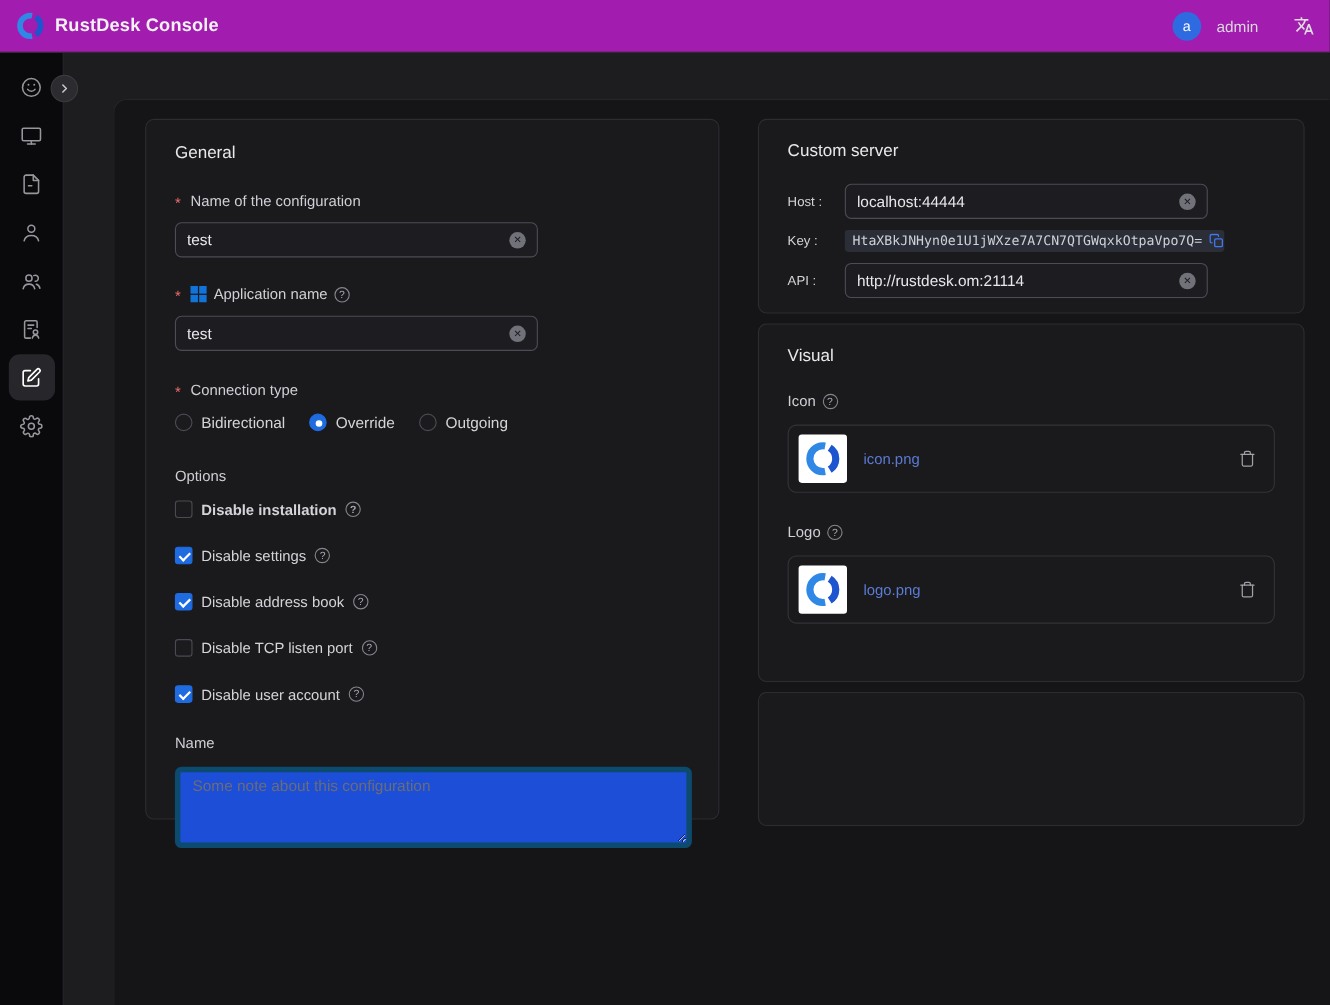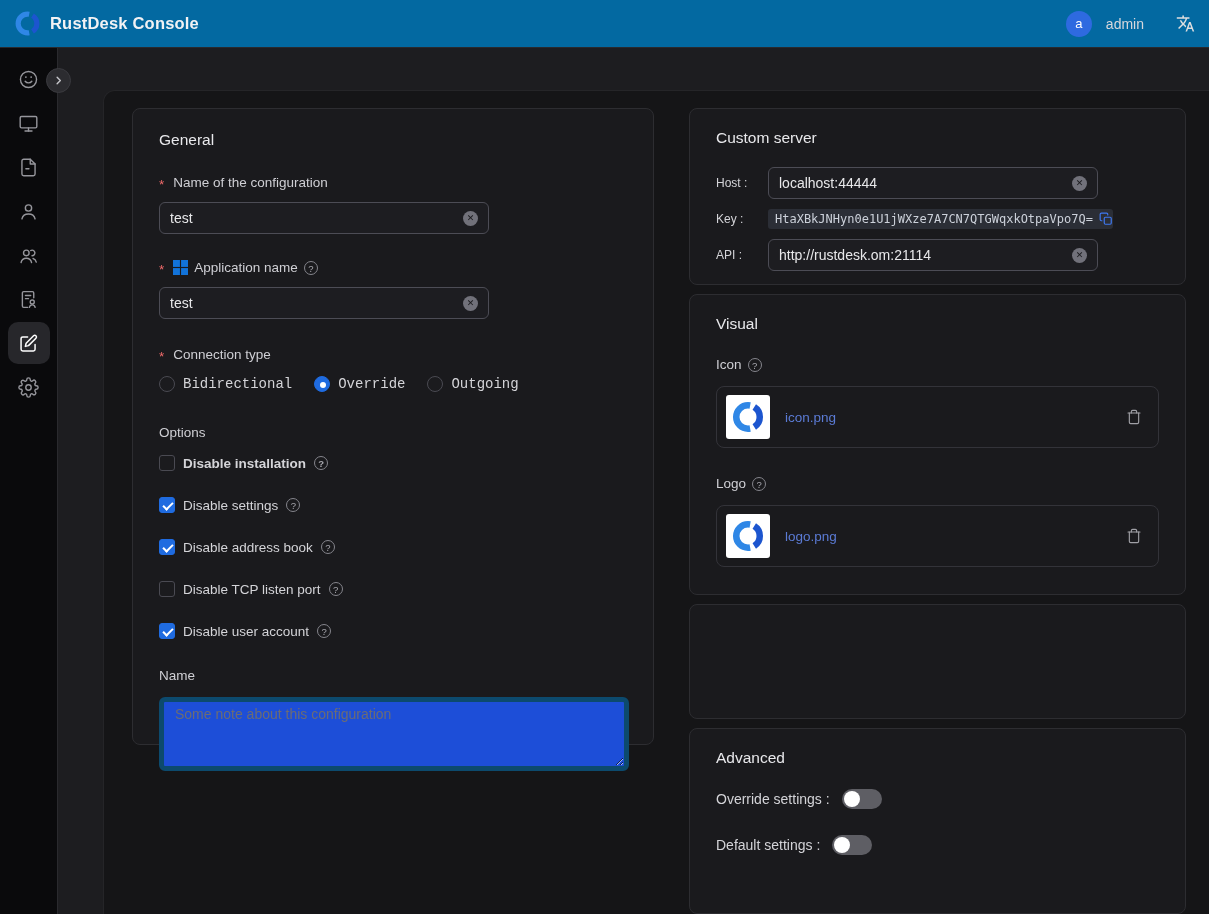--- a/index.html
+++ b/index.html
@@ -7,21 +7,21 @@
   body {
     font-family:"Liberation Sans","DejaVu Sans",sans-serif;
     background:#1d1d20; color:#e6e6e9; overflow:hidden;
     -webkit-font-smoothing:antialiased;
   }
   .page { position:relative; width:1209px; height:914px; overflow:hidden; background:#1d1d20; }
 
   
   .topbar {
     position:absolute; top:0; left:0; right:0; height:48px;
-    background:#0369a1; border-bottom:1px solid #29292d;
+    background:#a21caf; border-bottom:1px solid #29292d;
     display:flex; align-items:center; padding:0 14px; z-index:30;
   }
   .brand { display:flex; align-items:center; gap:9px; }
   .brand-title { font-size:16.5px; font-weight:700; color:#f2f2f4; letter-spacing:.2px; }
   .topbar-right { margin-left:auto; display:flex; align-items:center; gap:14px; }
   .avatar {
     width:26px; height:26px; border-radius:50%; background:#2e6ae0;
     display:flex; align-items:center; justify-content:center;
     font-size:13px; color:#fff;
   }
@@ -71,21 +71,21 @@
   }
   .text-input input {
     flex:1; background:transparent; border:none; outline:none;
     color:#e8e8ea; font-size:14px; font-family:inherit; min-width:0;
   }
   .clear-ic {
     width:15px; height:15px; border-radius:50%; background:#71717a; flex-shrink:0;
     color:#1a1a1d; font-size:9px; line-height:15px; text-align:center; cursor:pointer;
   }
   .radio-row { display:flex; align-items:center; gap:22px; }
-  .radio { display:flex; align-items:center; gap:8px; cursor:pointer; font-size:14px; color:#d4d4d8;font-family:Liberation Mono, monospace; }
+  .radio { display:flex; align-items:center; gap:8px; cursor:pointer; font-size:14px; color:#d4d4d8; }
   .radio .dot { width:16px; height:16px; border-radius:50%; border:1.5px solid #4a4a52; background:#1b1b1e; position:relative; }
   .radio.on .dot { background:#1f6be0; border-color:#1f6be0; }
   .radio.on .dot::after { content:""; position:absolute; left:5px; top:5px; width:6px; height:6px; border-radius:50%; background:#fff; }
   .chk-row { display:flex; align-items:center; gap:8px; height:22px; font-size:13.5px; color:#d4d4d8; cursor:pointer; }
   .chk-row.bold { font-weight:700; }
   .chk { width:16px; height:16px; border-radius:3px; border:1.5px solid #4a4a52; background:#1b1b1e; position:relative; flex-shrink:0; }
   .chk-row.checked .chk { background:#1f6be0; border-color:#1f6be0; }
   .chk-row.checked .chk::after {
     content:""; position:absolute; left:4.5px; top:1.5px; width:4px; height:8px;
     border:solid #fff; border-width:0 2px 2px 0; transform:rotate(45deg);
@@ -389,27 +389,16 @@
               <polyline points="3 6 5 6 21 6"></polyline>
                 <path d="M19 6v14a2 2 0 0 1-2 2H7a2 2 0 0 1-2-2V6m3 0V4a2 2 0 0 1 2-2h4a2 2 0 0 1 2 2v2"></path>
             </svg>
           </span>
         </div>
       </div>
 
       <div class="card card-sec">
       </div>
 
-      <div class="card card-adv">
-        <div class="card-title">Advanced</div>
-        <div class="switch-row">
-          <span>Override settings :</span>
-          <span class="switch"></span>
-        </div>
-        <div class="switch-row" style="margin-top:26px">
-          <span>Default settings :</span>
-          <span class="switch"></span>
-        </div>
-      </div>
 
     </div>
   </div>
 </div>
 
 </body></html>

